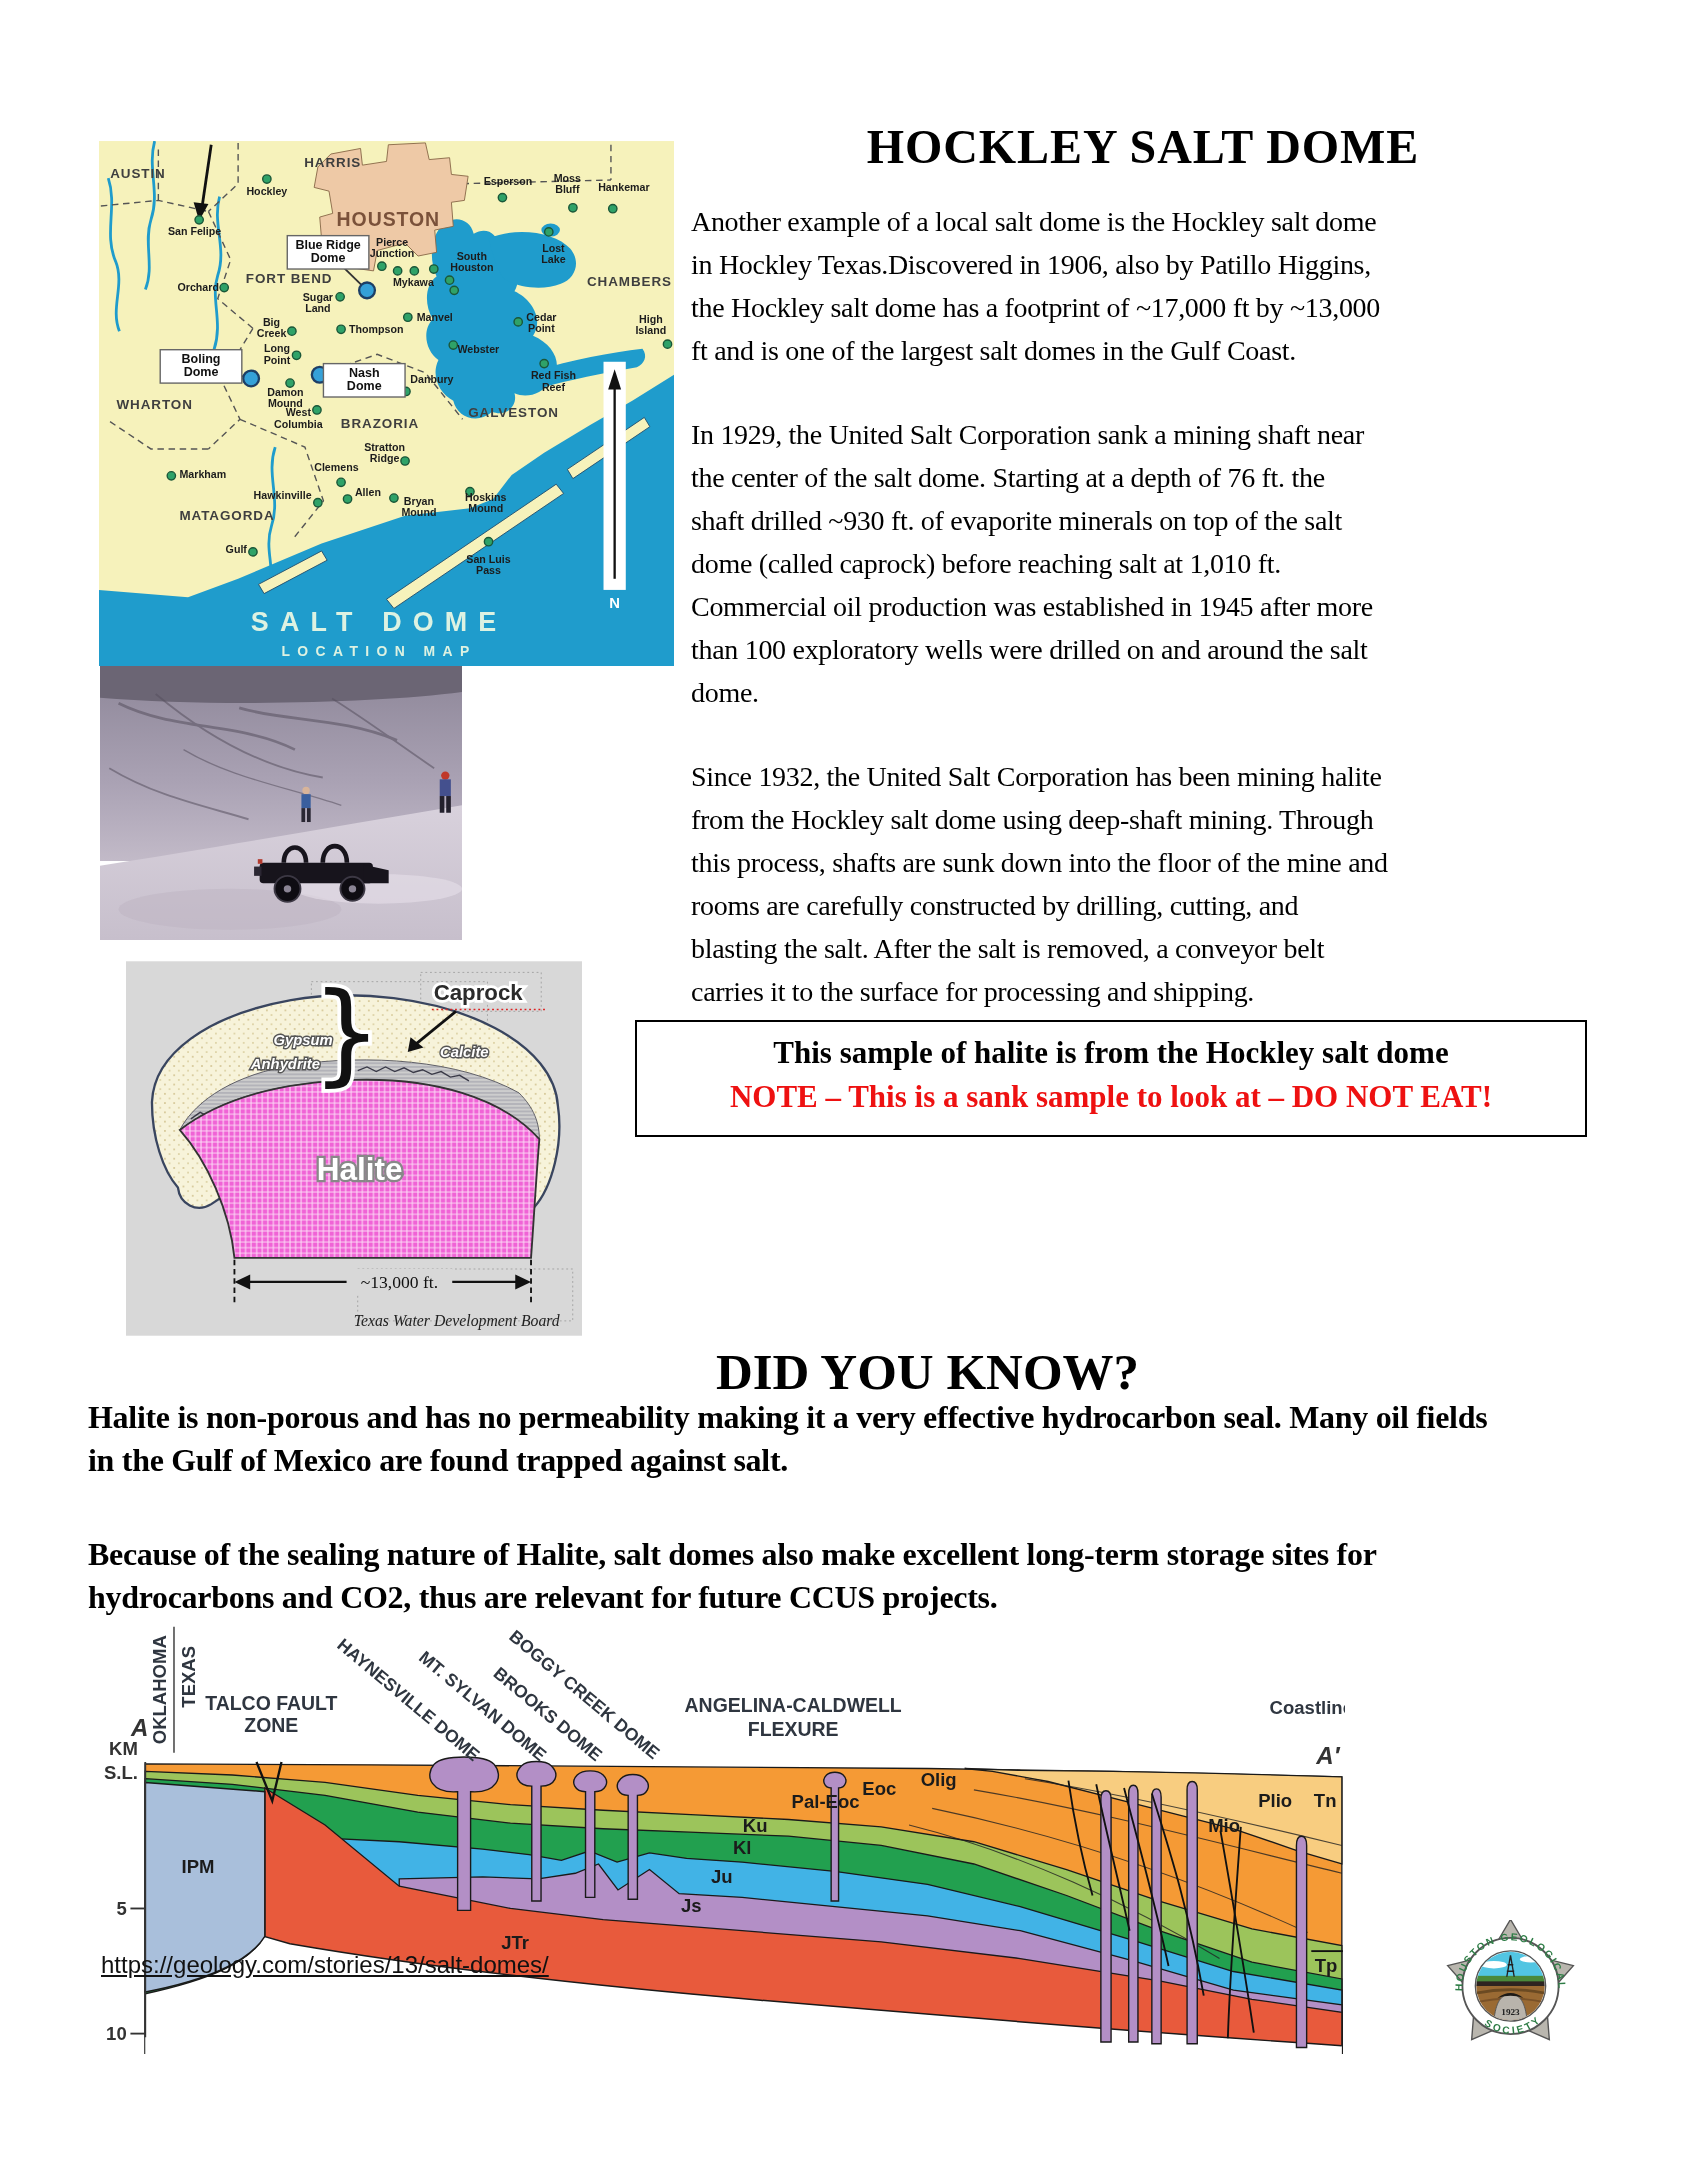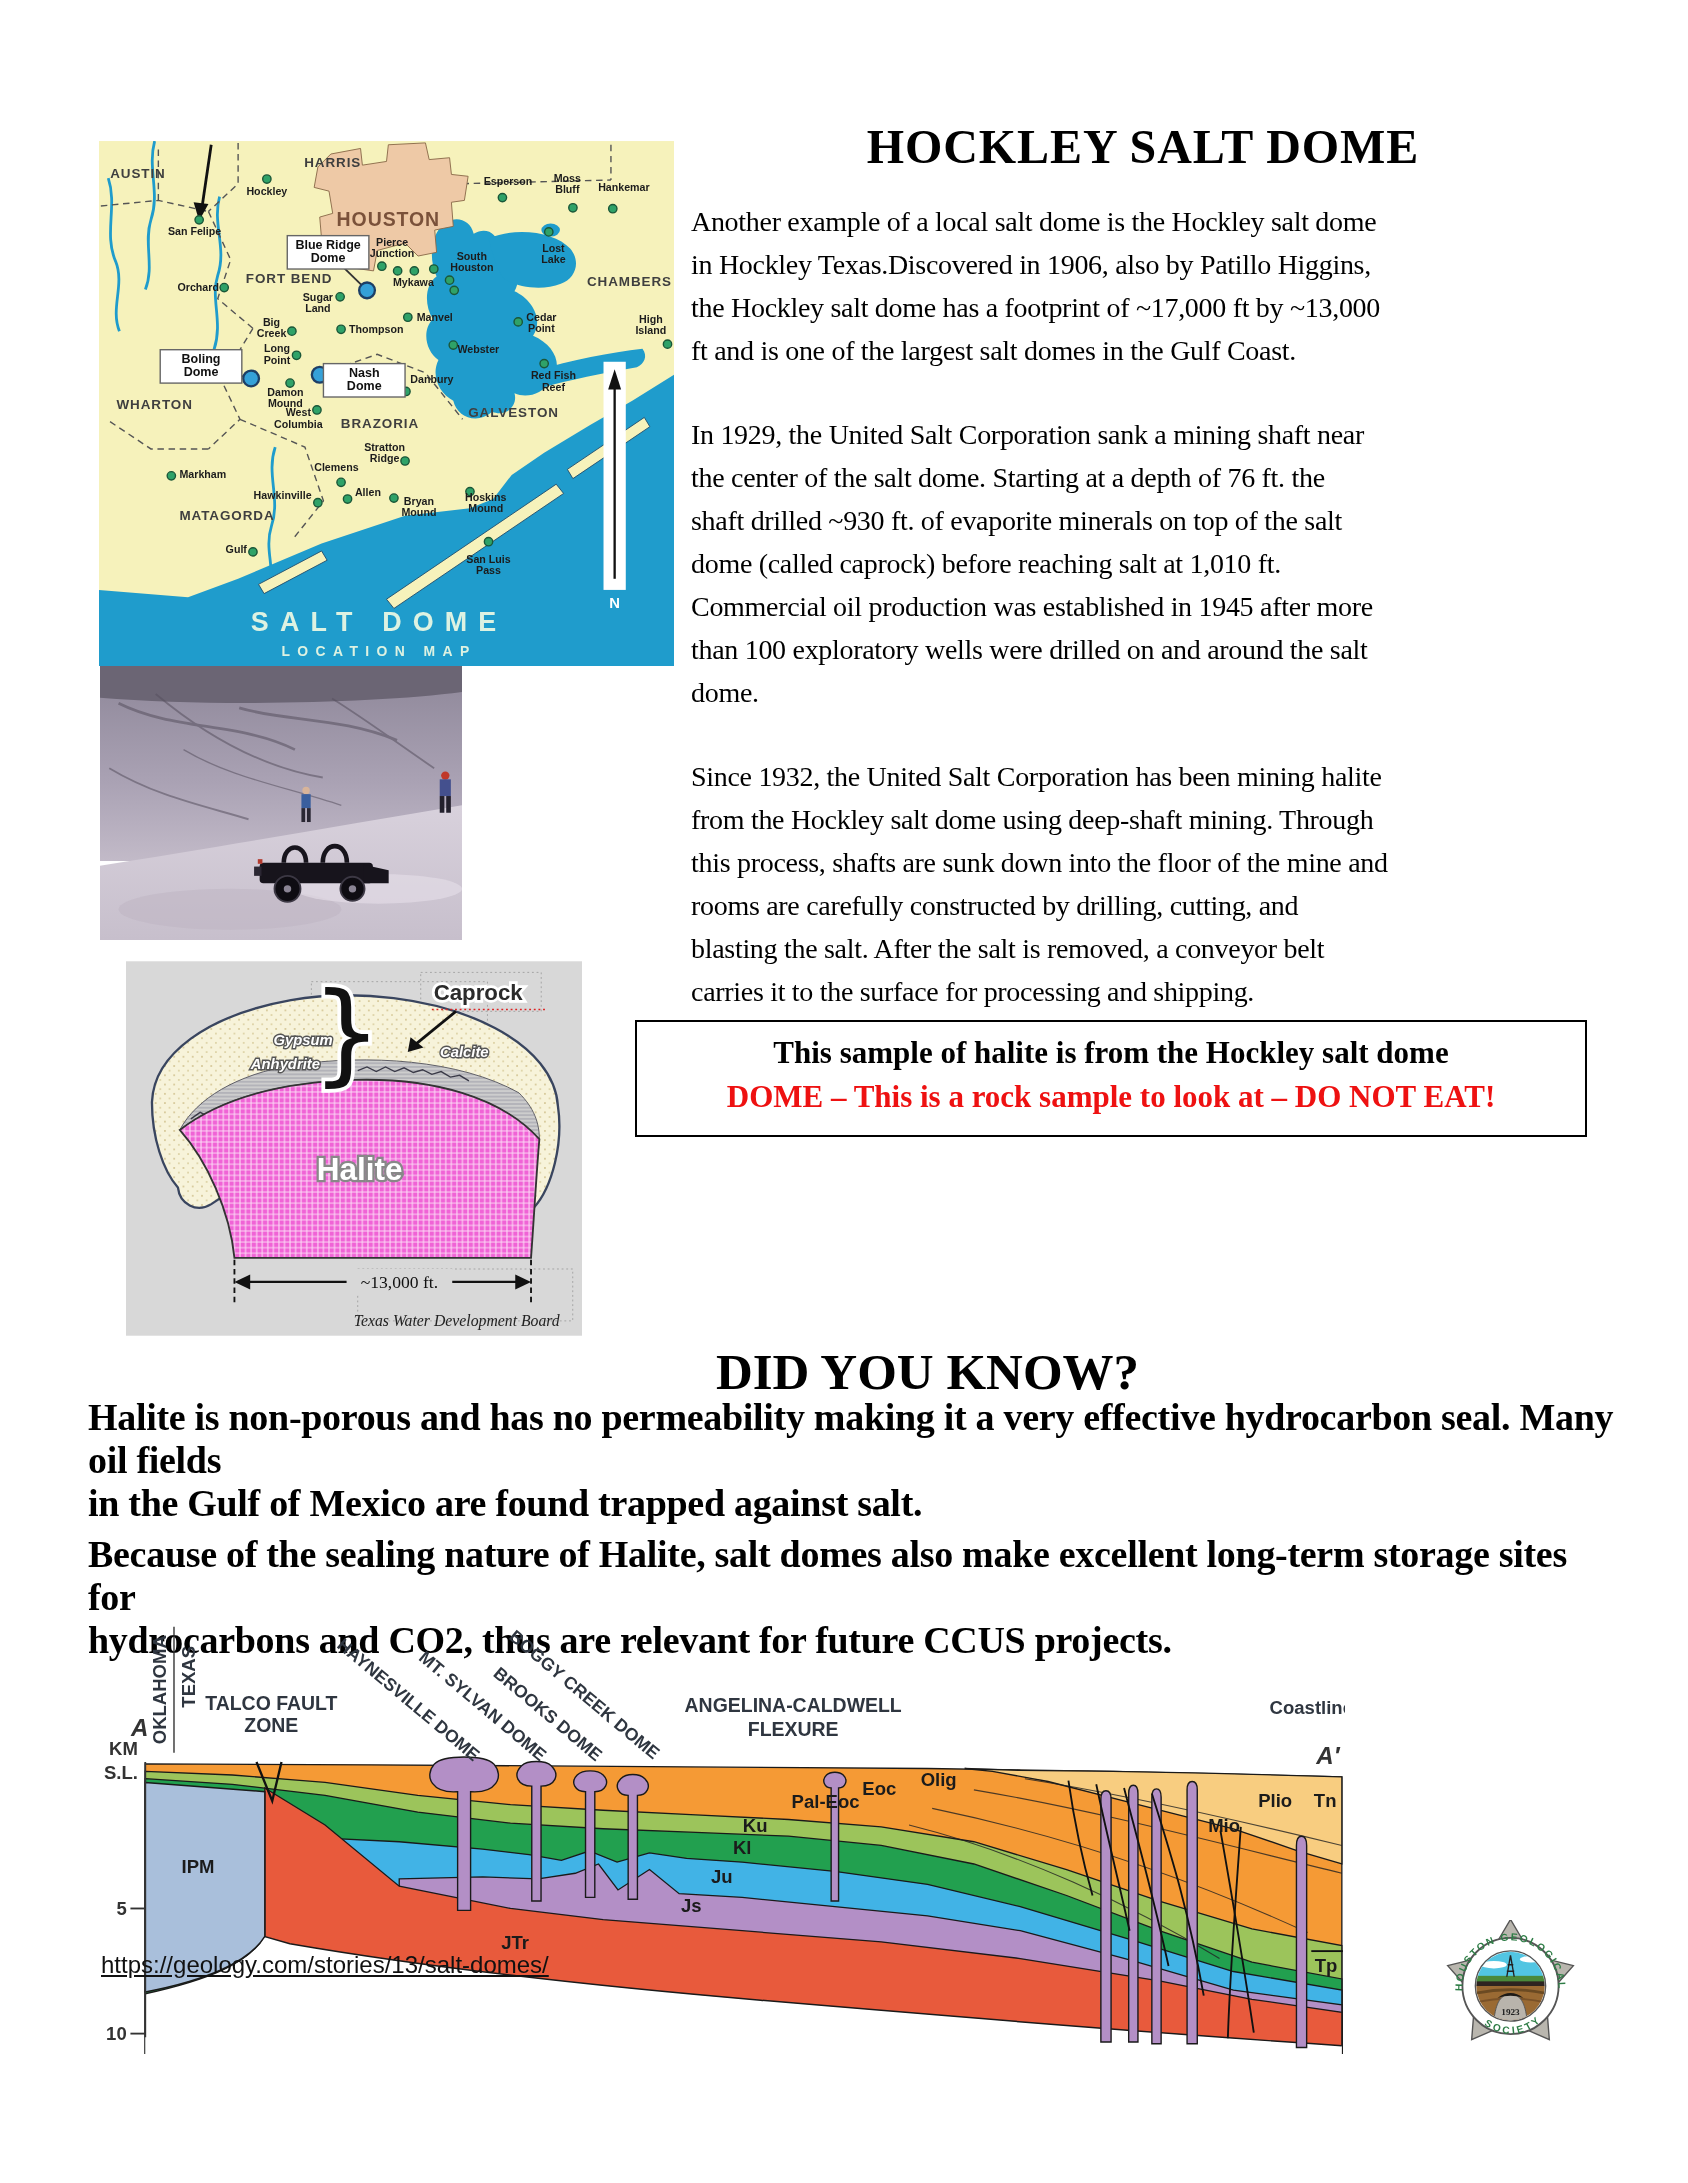--- a/index.html
+++ b/index.html
@@ -16,21 +16,21 @@
 
   
   .note-box{position:absolute;left:635px;top:1020px;width:948px;height:104px;
             border:2.8px solid #000;text-align:center;padding-top:9.3px;box-sizing:content-box;}
   .note-box .l1{font-size:31px;font-weight:700;line-height:44px;color:#000;}
   .note-box .l2{font-size:31px;font-weight:700;line-height:44px;color:#ee1111;}
 
   
   .dyk-title{position:absolute;left:139px;top:1343px;width:1577px;text-align:center;
              font-size:51px;font-weight:700;color:#000;}
-  .dyk-p{position:absolute;left:88px;width:1530px;font-size:38px;font-weight:700;
+  .dyk-p{position:absolute;left:88px;width:1530px;font-size:32px;font-weight:700;
          line-height:43px;white-space:pre-line;color:#000;letter-spacing:-0.3px;}
   .dyk-p.p1{top:1396px;}
   .dyk-p.p2{top:1505px;margin-top:28px;}
 
   
   .map-fig{position:absolute;left:99px;top:141px;}
   .photo-fig{position:absolute;left:100px;top:666px;}
   .dome-fig{position:absolute;left:126px;top:961px;}
   .xsec-fig{position:absolute;left:93px;top:1623px;}
   .logo-fig{position:absolute;left:1443px;top:1920px;}
@@ -327,21 +327,21 @@
         <polygon points="437,346 420,338 420,354" fill="#111"></polygon>
         <rect x="238" y="332" width="114" height="27" fill="#d8d8d8"></rect>
         <text x="295" y="352" text-anchor="middle" style="font-size:19px;fill:#111;font-family:'Liberation Serif',serif;">~13,000 ft.</text>
       </g>
       <text x="468" y="394" text-anchor="end" style="font-size:17px;font-style:italic;fill:#222;font-family:'Liberation Serif',serif;">Texas Water Development Board</text>
     </svg>
   </div>
 
   <div class="note-box">
     <div class="l1">This sample of halite is from the Hockley salt dome</div>
-    <div class="l2">DOME – This is a rock sample to look at – DO NOT EAT!</div>
+    <div class="l2">NOTE – This is a sank sample to look at – DO NOT EAT!</div>
   </div>
 
   <div class="dyk-title">DID YOU KNOW?</div>
   <div class="dyk-p p1">Halite is non-porous and has no permeability making it a very effective hydrocarbon seal. Many oil fields
 in the Gulf of Mexico are found trapped against salt.</div>
   <div class="dyk-p p2">Because of the sealing nature of Halite, salt domes also make excellent long-term storage sites for
 hydrocarbons and CO2, thus are relevant for future CCUS projects.</div>
 
   <div class="xsec-fig">
     <svg width="1252" height="431" viewBox="0 0 1350 465">

